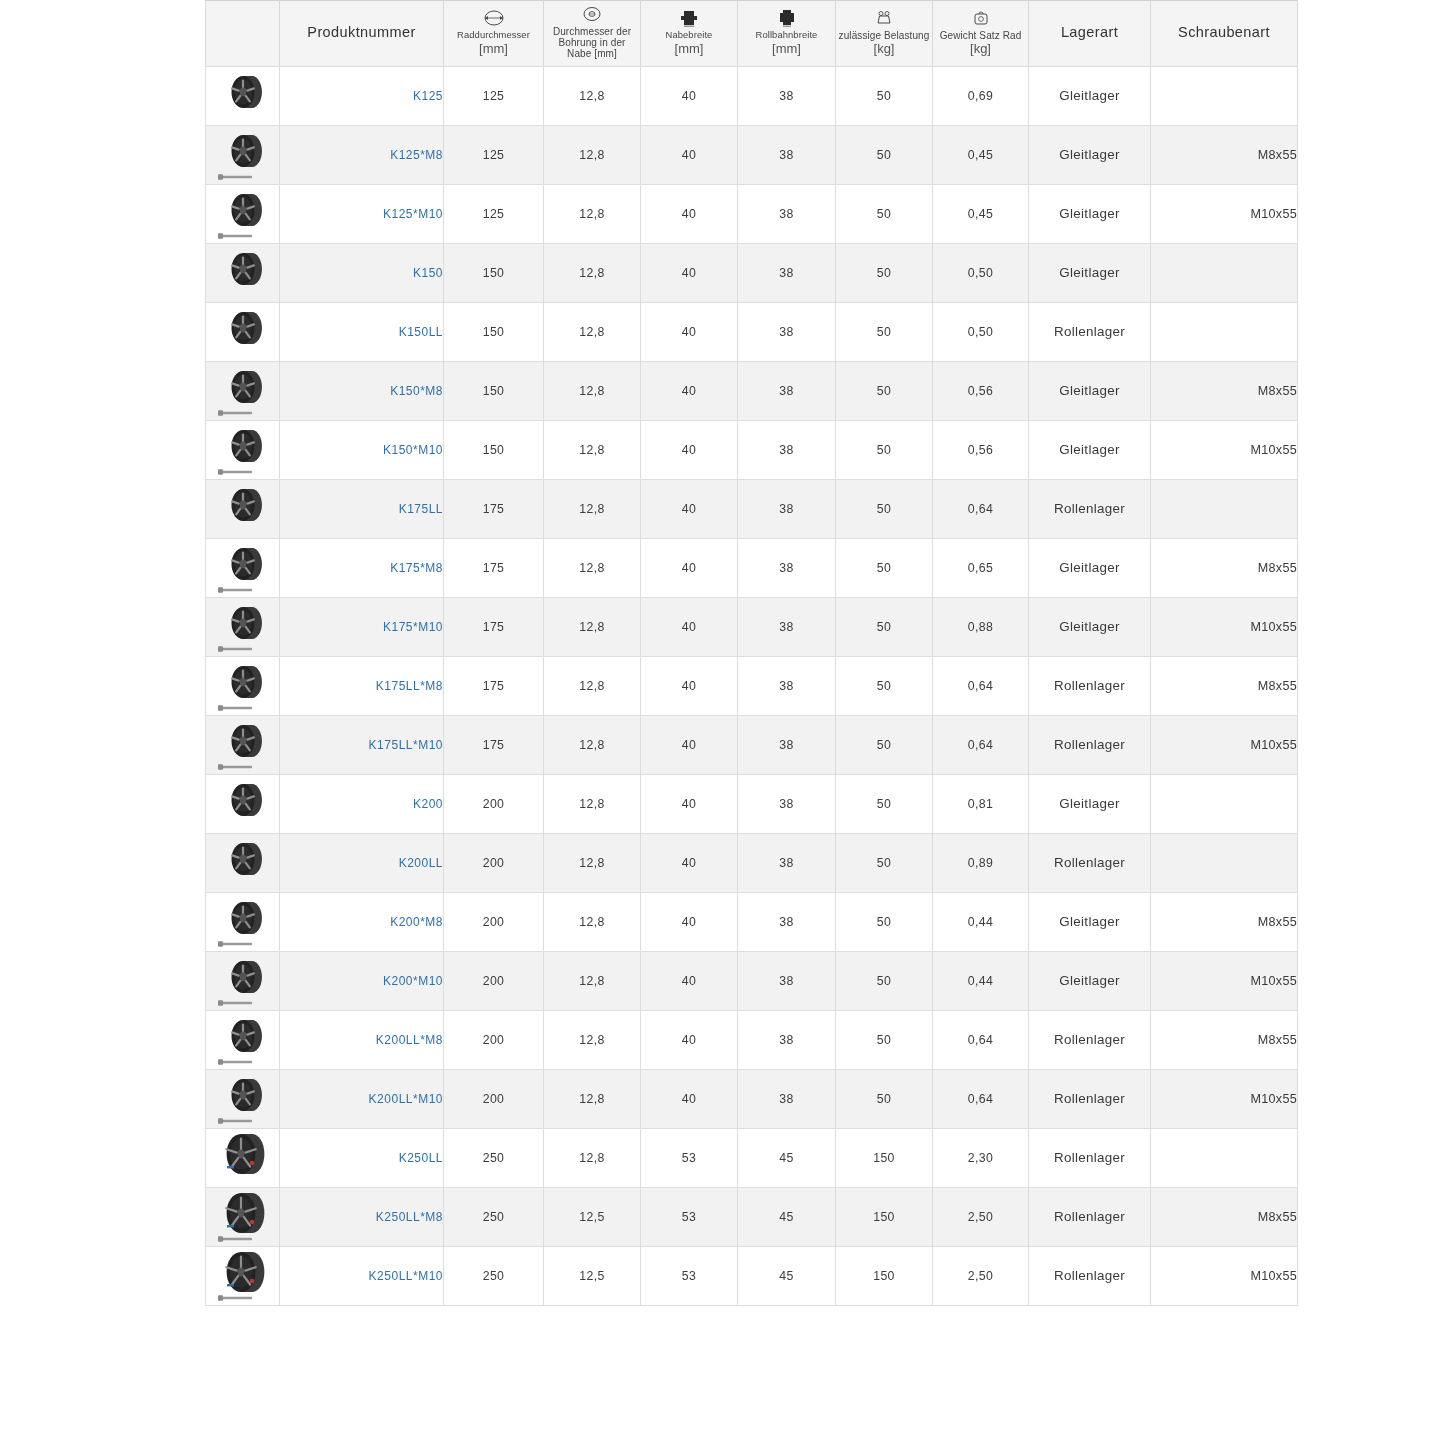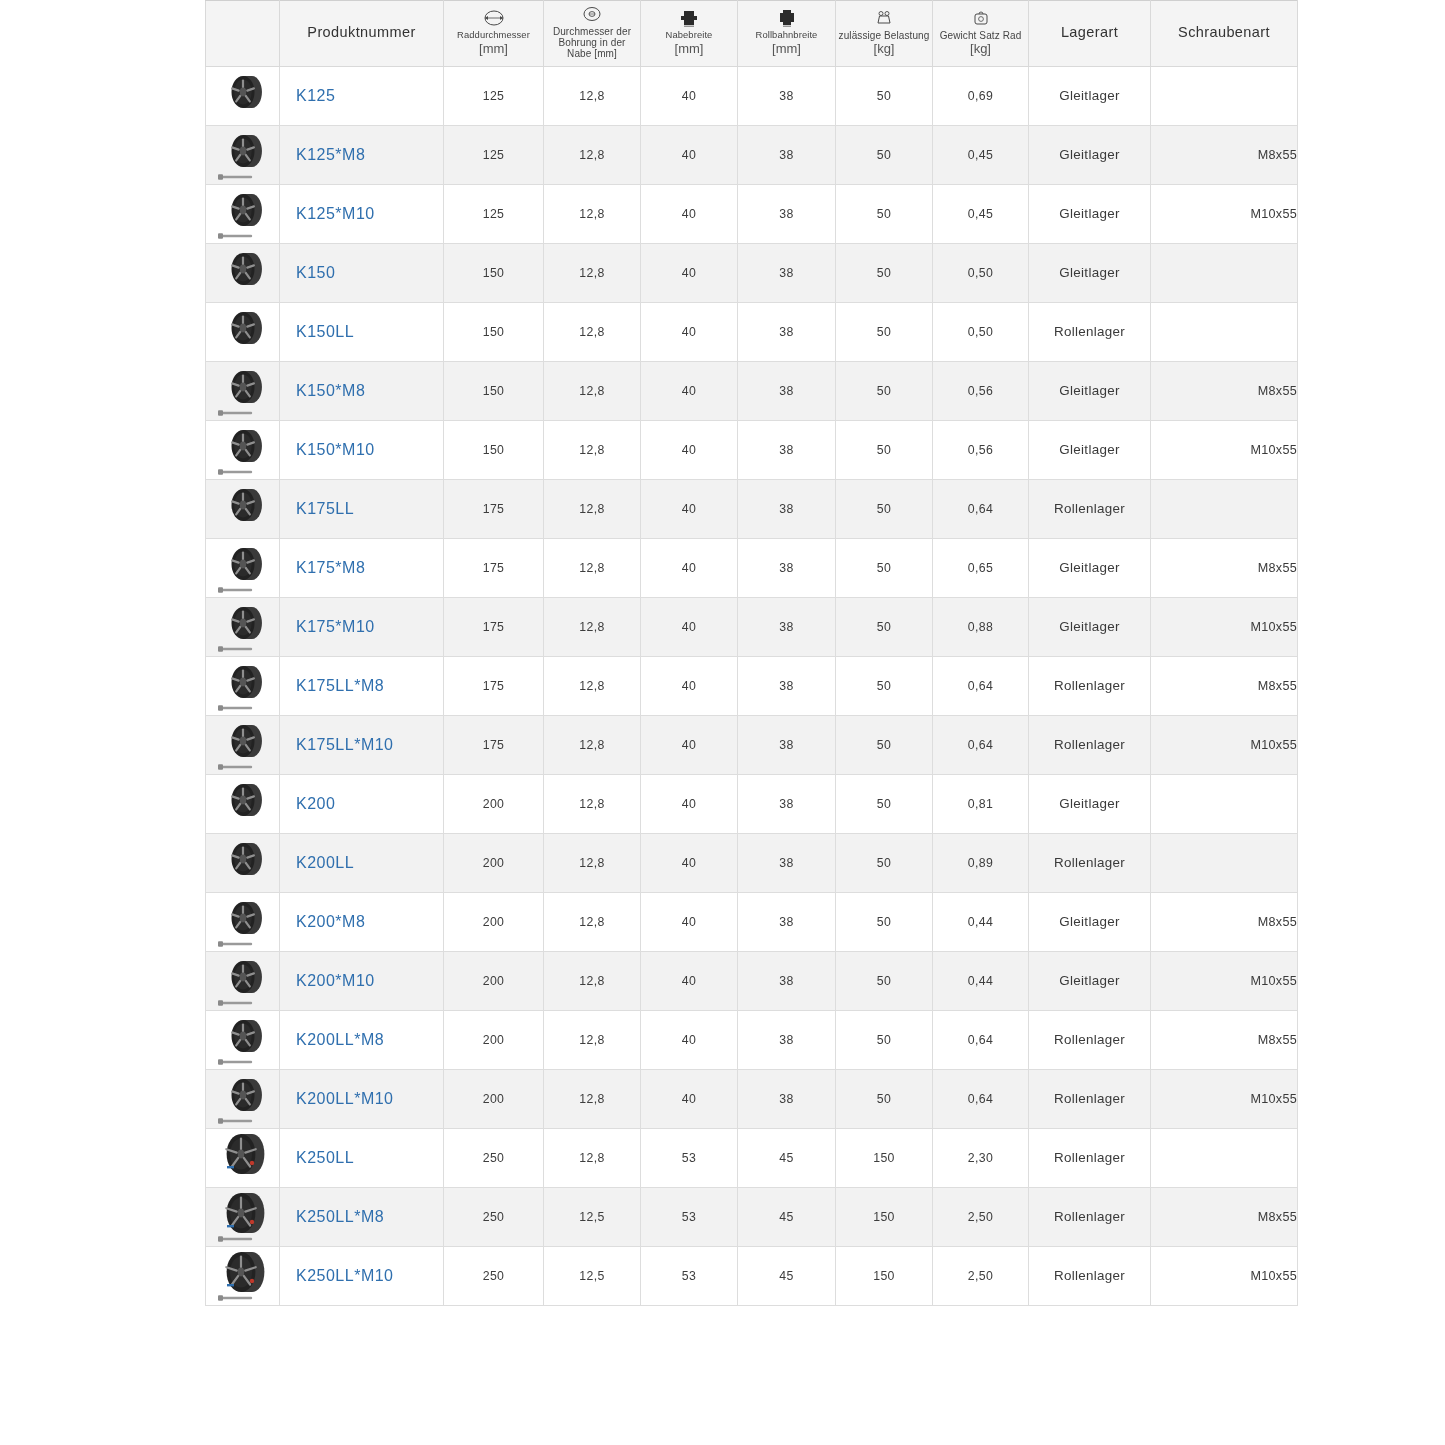--- a/index.html
+++ b/index.html
@@ -87,24 +87,24 @@
     height: 58px;
     padding: 0;
   }
   tbody tr.row-odd td { background: #ffffff; }
   tbody tr.row-even td { background: #f2f2f2; }
 
   td.cell-img {
     padding: 0;
   }
   td.cell-art {
-    text-align: left;
+    text-align: right;
     padding-left: 16px;
     color: #2f6fae;
-    font-size: 16px;
+    font-size: 12px;
     letter-spacing: 0.5px;
   }
   td.cell-lag {
     font-size: 13.4px;
     letter-spacing: 0.3px;
     color: #3a3a3a;
     margin-top: 16px;
   }
   td.cell-schr {
     font-size: 12.6px;

